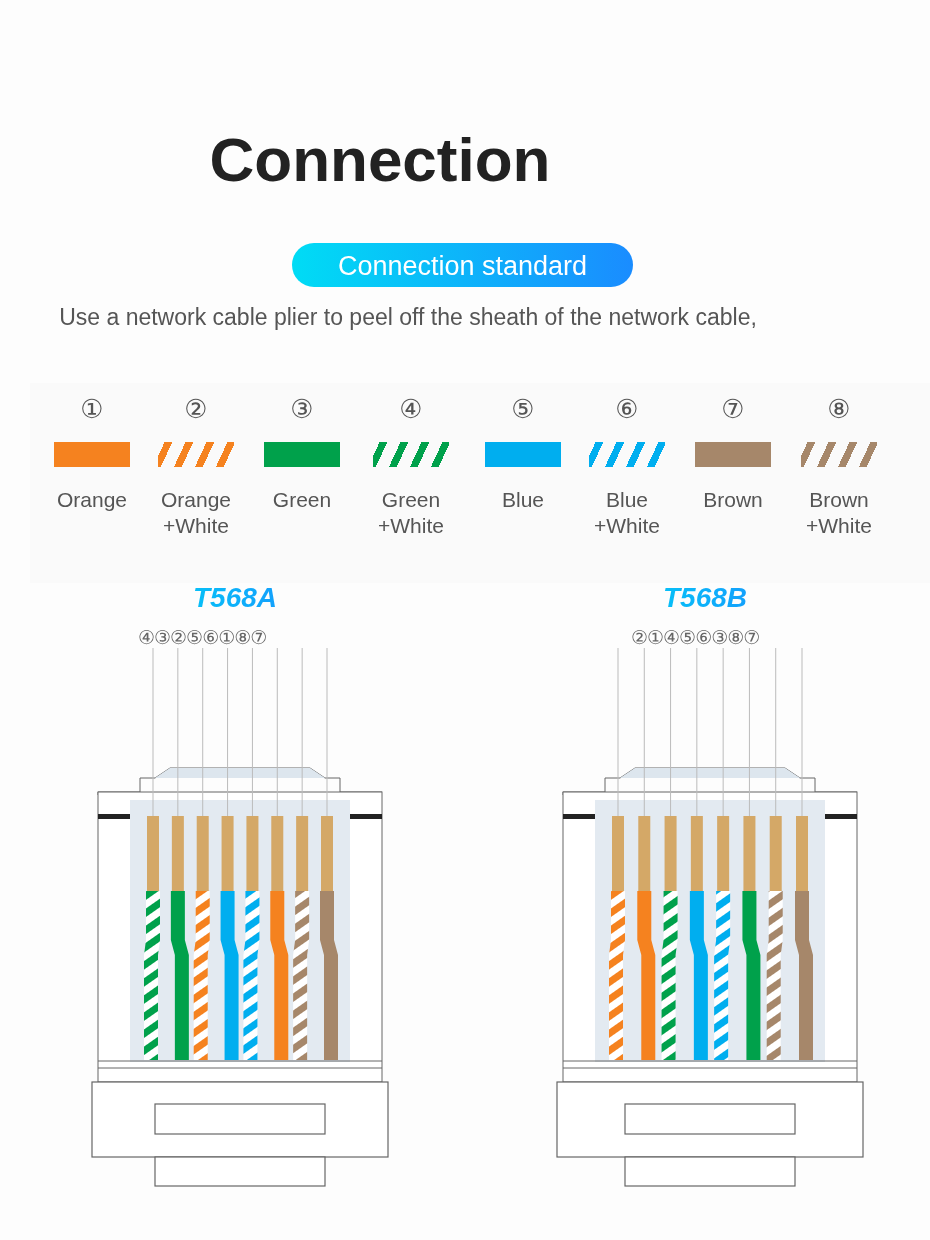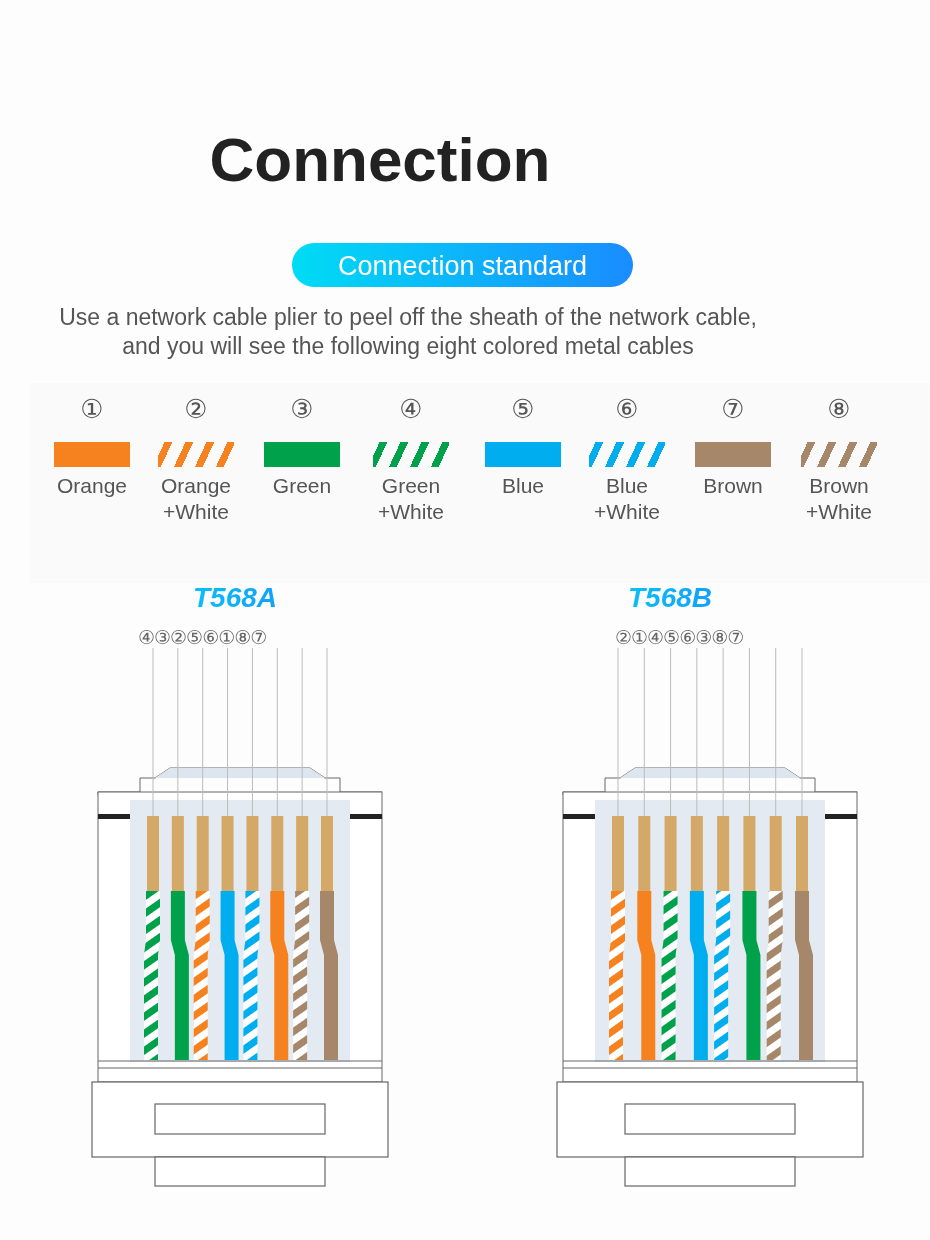--- a/index.html
+++ b/index.html
@@ -30,42 +30,41 @@
     background: #fafafa;
   }
   .legend-item {
     position: absolute; top: 392px; width: 110px; text-align: center;
   }
   .legend-num {
     font-size: 26px; color: #555; line-height: 34px; height: 40px;
     font-family: "DejaVu Sans", sans-serif;
   }
   .swatch { width: 76px; height: 25px; margin: 10px auto 0 auto; }
-  .legend-label { font-size: 21px; line-height: 26px; color: #555; margin-top: 6px; }
+  .legend-label { font-size: 21px; line-height: 26px; color: #555; margin-top: 20px; }
 
   .std-title {
     position: absolute; top: 578px; width: 200px; text-align: center;
     font-size: 28px; font-weight: 700; line-height: 40px;
     background: linear-gradient(90deg, #00d4f5 0%, #1a8cff 100%);
     -webkit-background-clip: text; background-clip: text; color: transparent; font-style: italic;
   }
   .pin-order {
     position: absolute; top: 626px; font-size: 19px; color: #666;
     font-family: Liberation Sans, sans-serif; letter-spacing: -1px; white-space: nowrap;
   }
   svg.connector { position: absolute; top: 640px; }
 </style>
 </head>
 <body>
 
 <div class="title">Connection</div>
 <div class="pill">Connection standard</div>
 <div class="desc">
   <div>Use a network cable plier to peel off the sheath of the network cable,</div>
-  <div>and you will see the following eight colored metal cables</div>
 </div>
 
 <div class="legend-band"></div>
 <div id="legend">
     <div class="legend-item" style="left: 37px;">
       <div class="legend-num">①</div>
       <div class="swatch" style="background: rgb(245, 130, 31);"></div>
       <div class="legend-label">
         <div>Orange</div>
       </div>
@@ -119,23 +118,23 @@
       <div class="legend-num">⑧</div>
       <div class="swatch" style="background: repeating-linear-gradient(115deg, transparent 0px, transparent 6px, rgb(166, 135, 106) 6px, rgb(166, 135, 106) 13px, transparent 13px, transparent 19px);"></div>
       <div class="legend-label">
         <div>Brown</div>
         <div>+White</div>
       </div>
     </div>
   </div>
 
 <div class="std-title" style="left:135px;">T568A</div>
-<div class="std-title" style="left:570px;text-align:center;">T568B</div>
+<div class="std-title" style="left:605px;text-align:center;">T568B</div>
 <div class="pin-order" style="left:138px;">④③②⑤⑥①⑧⑦</div>
-<div class="pin-order" style="left:615px;">②①④⑤⑥③⑧⑦</div>
+<div class="pin-order" style="left:631px;">②①④⑤⑥③⑧⑦</div>
 
 <svg class="connector" id="conn-a" style="left:90px;" width="300" height="560" viewBox="0 0 300 560">
     <defs>
       <pattern id="conn-a-stripe-orange" patternUnits="userSpaceOnUse" width="14" height="14" patternTransform="rotate(-35)">
         <rect x="0" y="0" width="14" height="14" fill="#ffffff"></rect>
         <rect x="0" y="0" width="14" height="7" fill="#f5821f"></rect>
       </pattern>
       <pattern id="conn-a-stripe-green" patternUnits="userSpaceOnUse" width="14" height="14" patternTransform="rotate(-35)">
         <rect x="0" y="0" width="14" height="14" fill="#ffffff"></rect>
         <rect x="0" y="0" width="14" height="7" fill="#00a14b"></rect>

